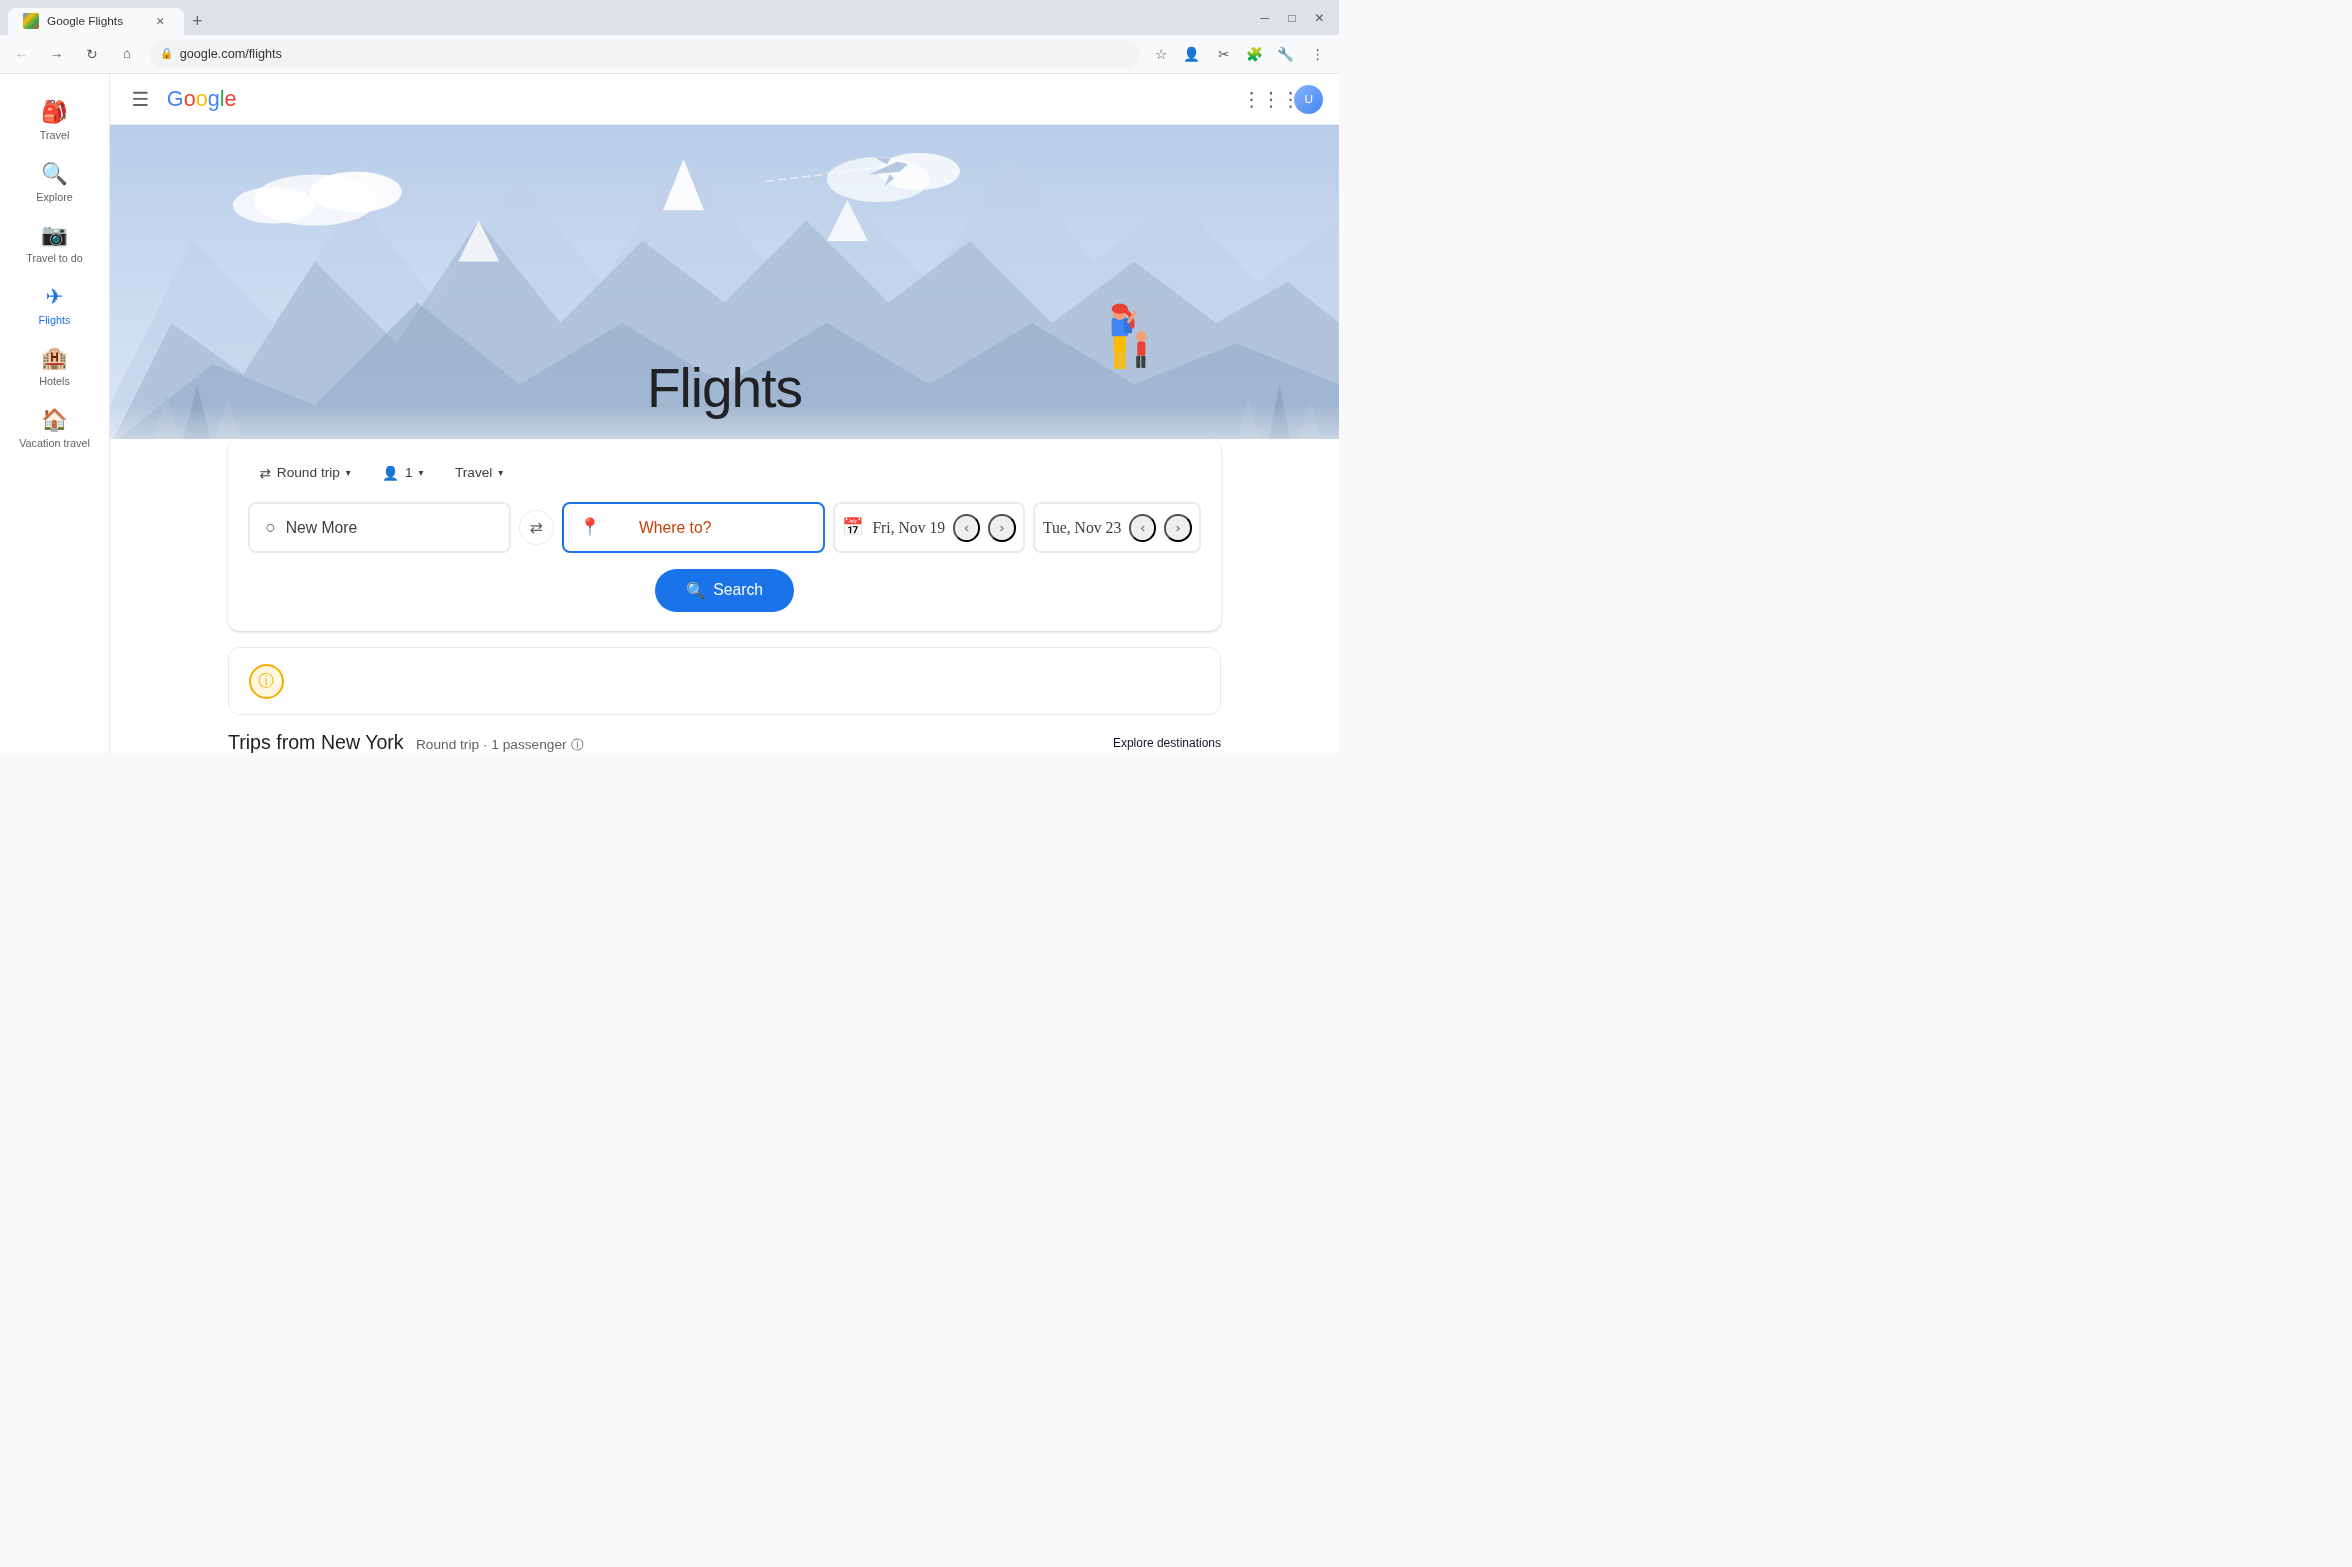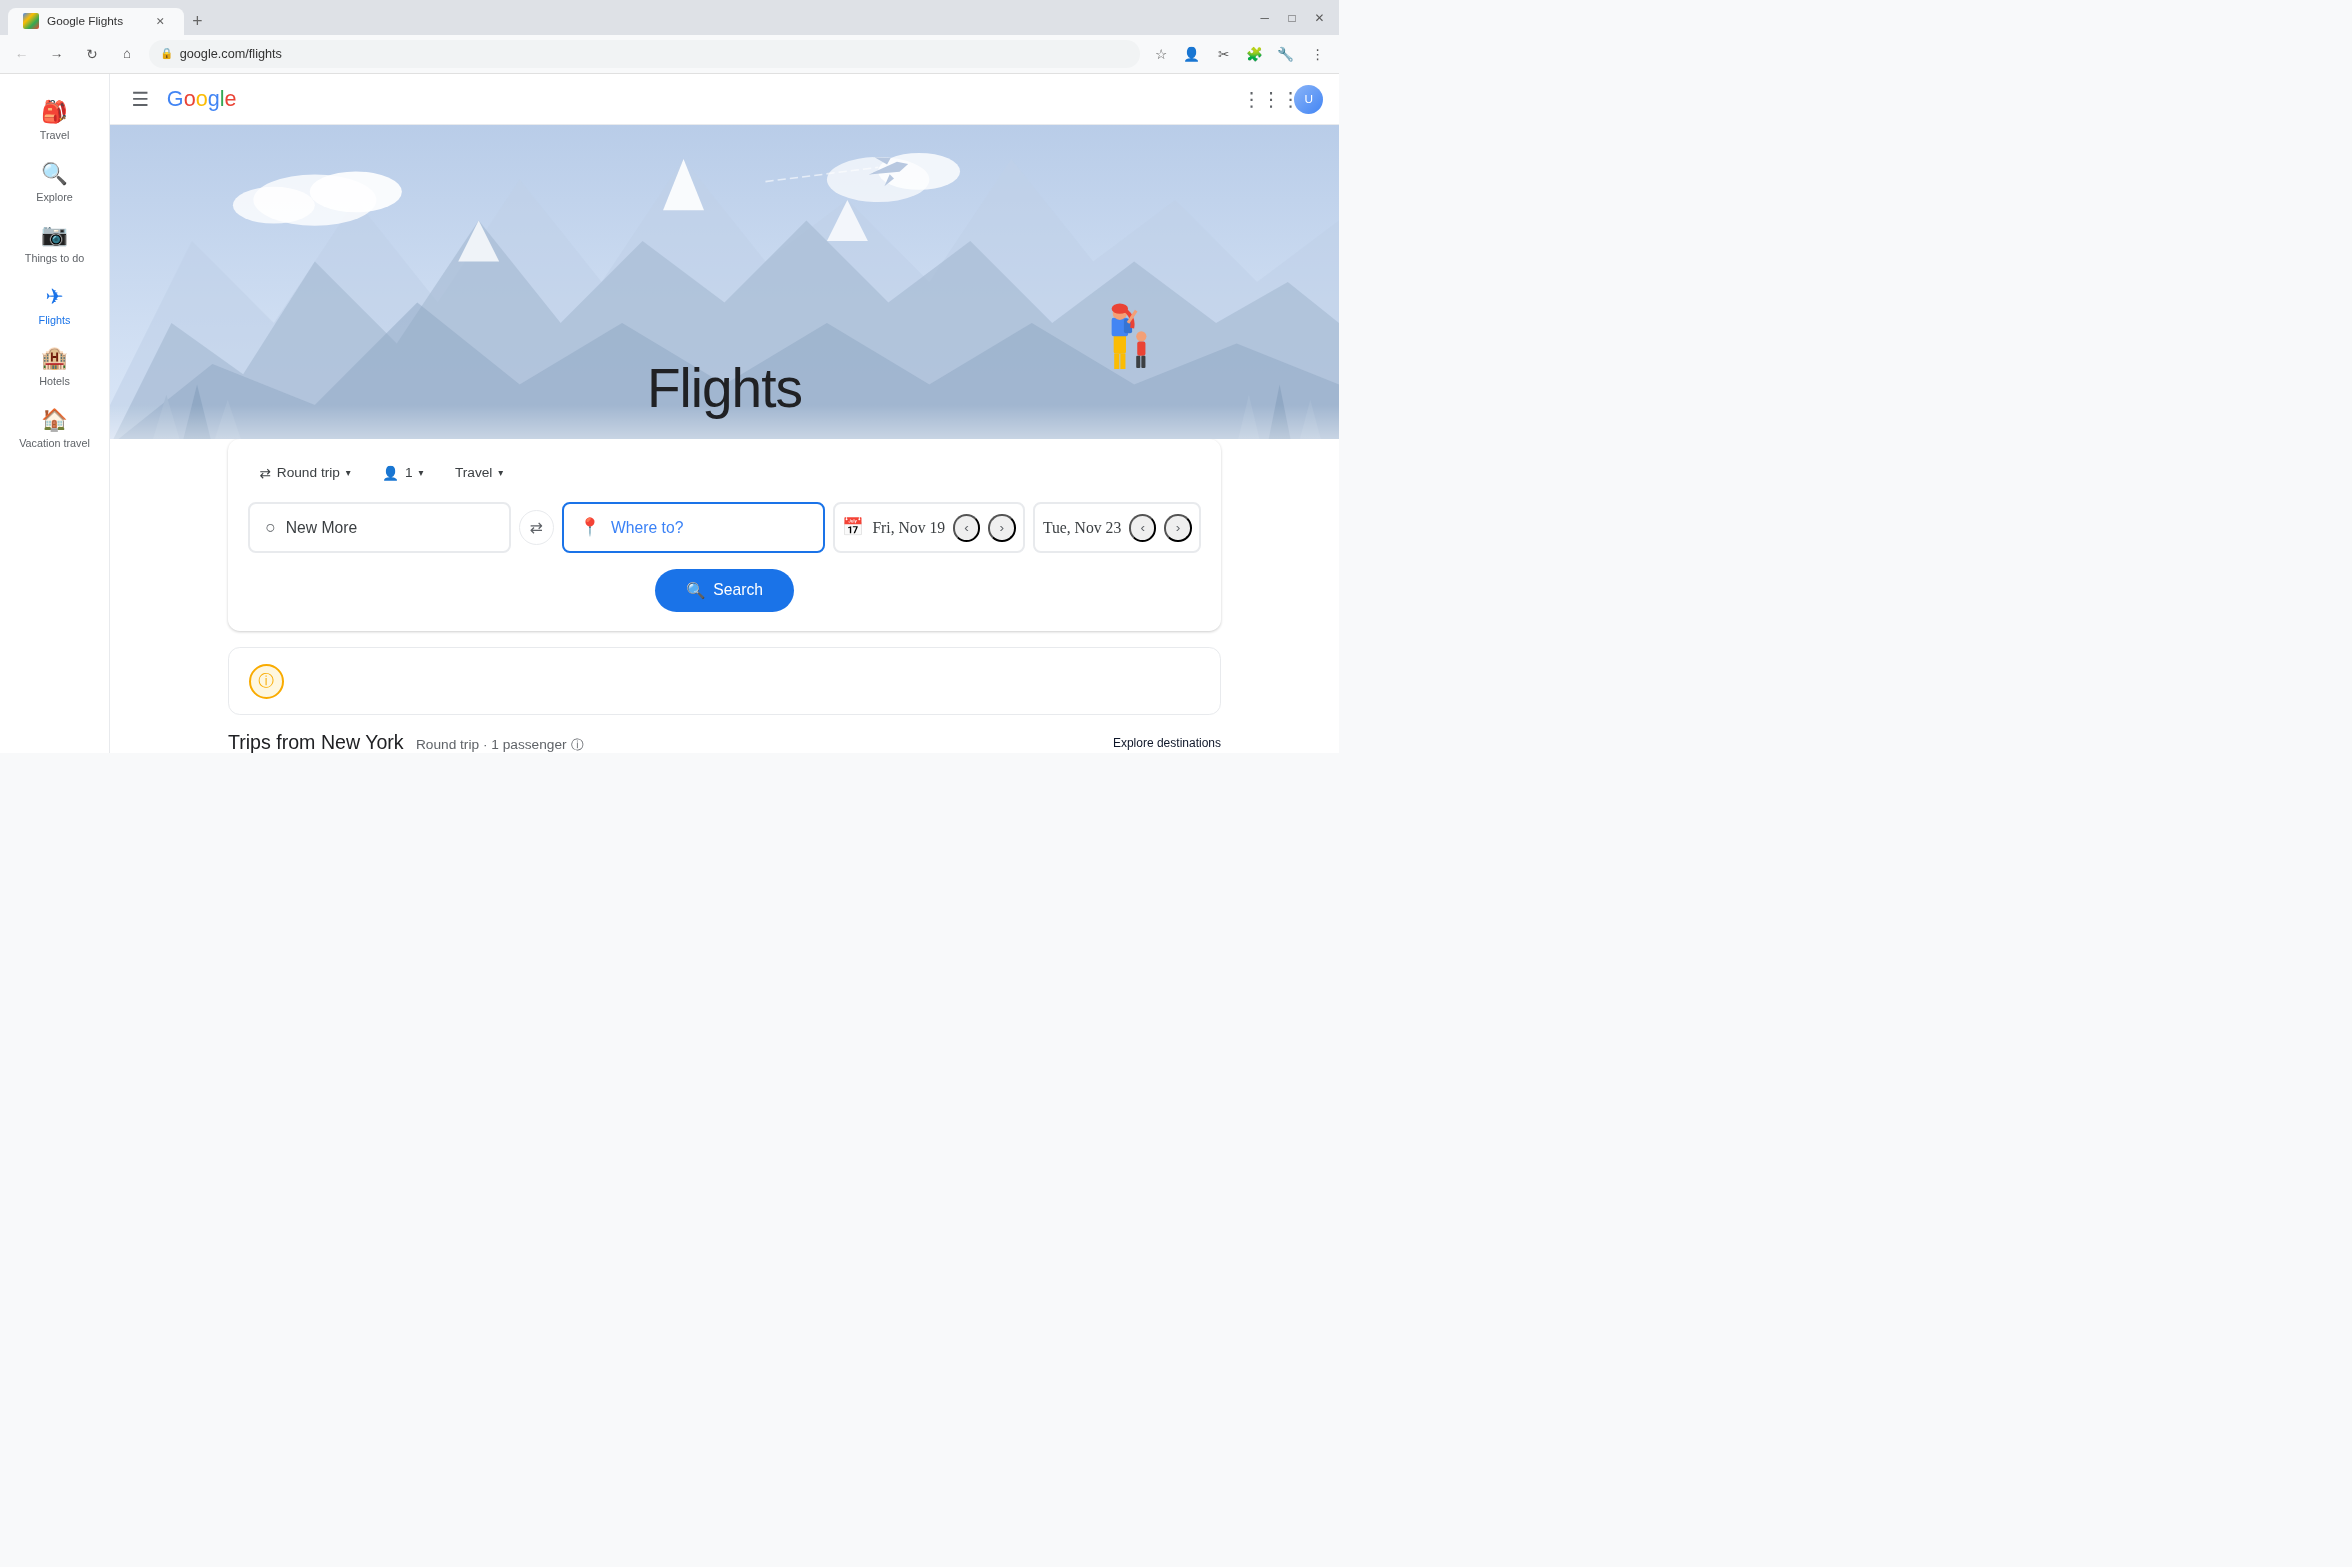--- a/index.html
+++ b/index.html
@@ -42,21 +42,21 @@
     
     .search-panel { background: white; border-radius: 11.8px; box-shadow: 0 1px 2.9px rgba(0,0,0,0.2); margin: 0 118px; padding: 19.6px; }
     .search-options { display: flex; align-items: center; gap: 7.8px; margin-bottom: 15.7px; }
     .search-option-btn { display: flex; align-items: center; gap: 5.9px; padding: 5.9px 11.8px; border-radius: 3.9px; border: none; background: transparent; font-size: 13.7px; color: #3c4043; cursor: pointer; }
     .chevron-down { font-size: 9.8px; }
     .search-fields { display: flex; align-items: center; gap: 7.8px; }
     .search-field { flex: 1; height: 51px; border: 2px solid #e8eaed; border-radius: 7.8px; display: flex; align-items: center; padding: 0 15.7px; gap: 9.8px; font-size: 15.7px; cursor: text; }
     .search-field.focused { border-color: #1a73e8; }
     .search-field-icon { font-size: 17.6px; color: #5f6368; }
     .search-field-text { color: #3c4043; }
-    .search-field-placeholder { color: #3b82f6; }
+    .search-field-placeholder { color: #c2410c; margin-left: 28px; }
     .swap-btn { width: 35px; height: 35px; border-radius: 50%; border: 1px solid #e8eaed; background: white; display: flex; align-items: center; justify-content: center; cursor: pointer; font-size: 15.7px; color: #5f6368; flex-shrink: 0; }
     .date-field { display: flex; align-items: center; height: 51px; border: 2px solid #e8eaed; border-radius: 7.8px; padding: 0 7.8px; gap: 7.8px; cursor: pointer; white-space: nowrap; }
     .date-icon { font-size: 17.6px; color: #5f6368; }
     .date-text { font-size: 15.7px; color: #3c4043; font-family: Liberation Serif, serif; }
     .date-nav { width: 27.4px; height: 27.4px; border-radius: 50%; display: flex; align-items: center; justify-content: center; font-size: 13.7px; color: #5f6368; cursor: pointer; }
     .search-btn-container { display: flex; justify-content: center; margin-top: 15.7px; }
     .search-btn { background: #1a73e8; color: white; border: none; border-radius: 23.5px; padding: 11.8px 31px; font-size: 15.7px; cursor: pointer; display: flex; align-items: center; gap: 7.8px; }
 
     
     .advisory { margin: 15.7px 118px; border-radius: 11.8px; border: 1px solid #e8eaed; padding: 15.7px 19.6px; display: flex; align-items: flex-start; gap: 15.7px; }
@@ -142,21 +142,21 @@
     <div class="sidebar-item">
       <span class="sidebar-icon">🎒</span>
       <span class="sidebar-label">Travel</span>
     </div>
     <div class="sidebar-item">
       <span class="sidebar-icon">🔍</span>
       <span class="sidebar-label">Explore</span>
     </div>
     <div class="sidebar-item">
       <span class="sidebar-icon">📷</span>
-      <span class="sidebar-label">Things to do</span>
+      <span class="sidebar-label">Travel to do</span>
     </div>
     <div class="sidebar-item active">
       <span class="sidebar-icon" style="color:#1a73e8;">✈</span>
       <span class="sidebar-label" style="color:#1a73e8;">Flights</span>
     </div>
     <div class="sidebar-item">
       <span class="sidebar-icon">🏨</span>
       <span class="sidebar-label">Hotels</span>
     </div>
     <div class="sidebar-item">

